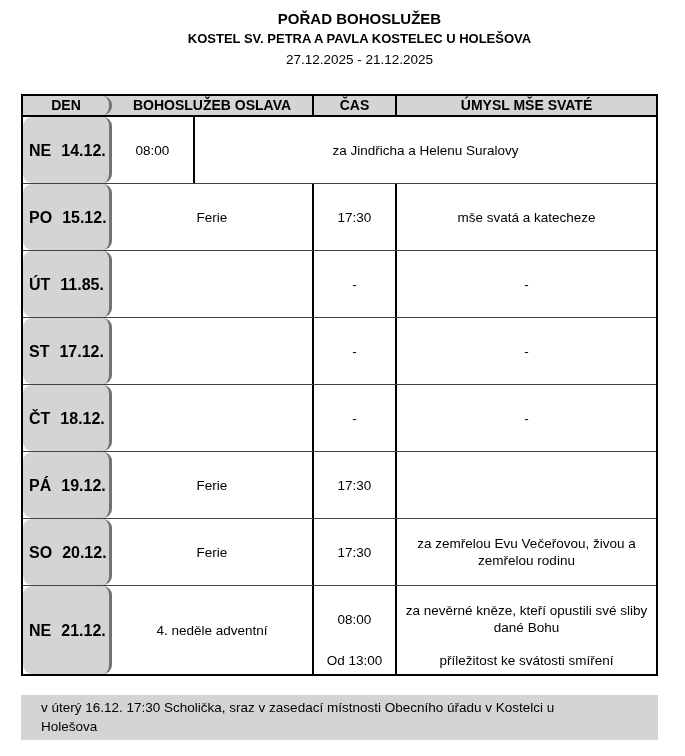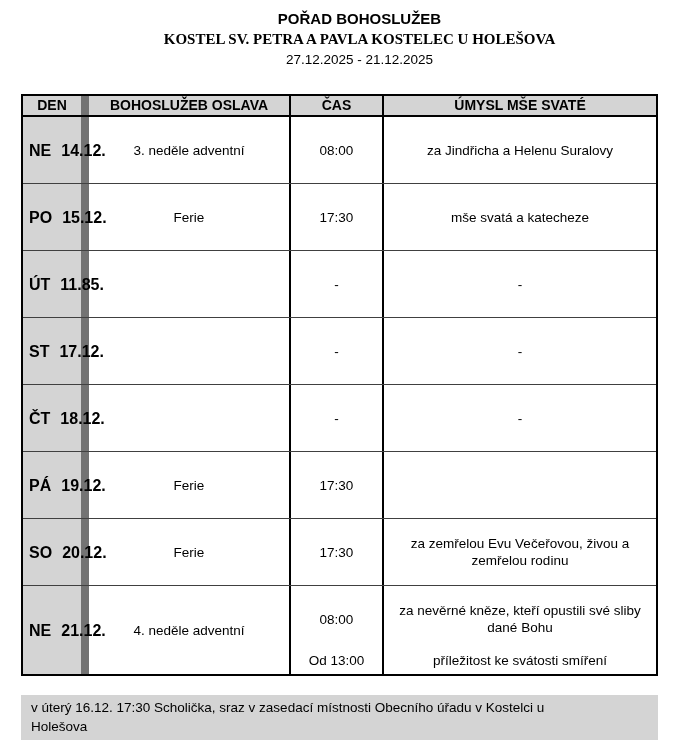--- a/index.html
+++ b/index.html
@@ -7,21 +7,21 @@
     width: 685px;
     background: #ffffff;
     font-family: "Liberation Sans", "DejaVu Sans", sans-serif;
     color: #000000;
   }
   body { height: 756px; overflow: hidden; }
 
   
   .doc-header { text-align: center; padding-top: 9px; padding-left: 34px; }
   .doc-title   { font-size: 15px; font-weight: bold; line-height: 20px; }
-  .doc-subtitle{ font-size: 15px; font-weight: bold; line-height: 20px; font-family: Liberation Serif, serif; }
+  .doc-subtitle{ font-size: 13px; font-weight: bold; line-height: 20px; }
   .doc-dates   { font-size: 13.5px; font-weight: normal; line-height: 19px; margin-top: 1px; }
 
   
   .schedule-table {
     margin: 25px 0 0 21px;
     width: 637px;
     border: 2px solid #000000;
     background: #ffffff;
   }
   .row {
@@ -37,23 +37,23 @@
   }
   .cell {
     display: flex;
     align-items: center;
     justify-content: center;
     text-align: center;
     font-size: 13.5px;
     line-height: 17px;
     padding: 2px 4px;
   }
-  .col-den   { width: 66px;  border-right: 8px solid #737373; background: #d4d4d4; justify-content: flex-start; padding-left: 6px; }
+  .col-den   { width: 89px;  border-right: 3px solid #737373; background: #d4d4d4; justify-content: flex-start; padding-left: 6px; border-radius: 9px; }
   .col-oslava{ width: 202px; border-right: 2px solid #000000; }
-  .col-cas   { width: 93px;  border-right: 2px solid #000000; }
+  .col-cas   { width: 83px;  border-right: 2px solid #000000; }
   .col-umysl { flex: 1; }
   .header-row .cell {
     font-weight: bold;
     font-size: 14px;
     background: #d4d4d4;
     padding: 0 2px;
     justify-content: center;
   }
   .day-label { font-weight: bold; font-size: 16px; display: flex; gap: 10px; }
 
@@ -68,21 +68,21 @@
   .stack .lower {
     display: flex; align-items: flex-end; justify-content: center;
     text-align: right; padding: 0 4px 5px 4px;
   }
 
   
   .footer-note {
     margin: 19px 0 12px 21px;
     width: 637px;
     background: #d4d4d4;
-    padding: 3px 6px 4px 10px;
+    padding: 3px 6px 4px 20px;
   }
   .footer-note p {
     font-size: 13.5px;
     line-height: 19px;
     max-width: 572px;
   }
 </style>
 </head>
 <body>
 
@@ -101,21 +101,20 @@
     <div class="cell col-umysl">ÚMYSL MŠE SVATÉ</div>
   </div>
 
   <div class="row">
     <div class="cell col-den">
       <span class="day-label">
         <span>NE</span>
         <span>14.12.</span>
       </span>
     </div>
-    <div class="cell col-oslava">3. neděle adventní</div>
     <div class="cell col-cas">08:00</div>
     <div class="cell col-umysl">za Jindřicha a Helenu Suralovy</div>
   </div>
 
   <div class="row">
     <div class="cell col-den">
       <span class="day-label">
         <span>PO</span>
         <span>15.12.</span>
       </span>

